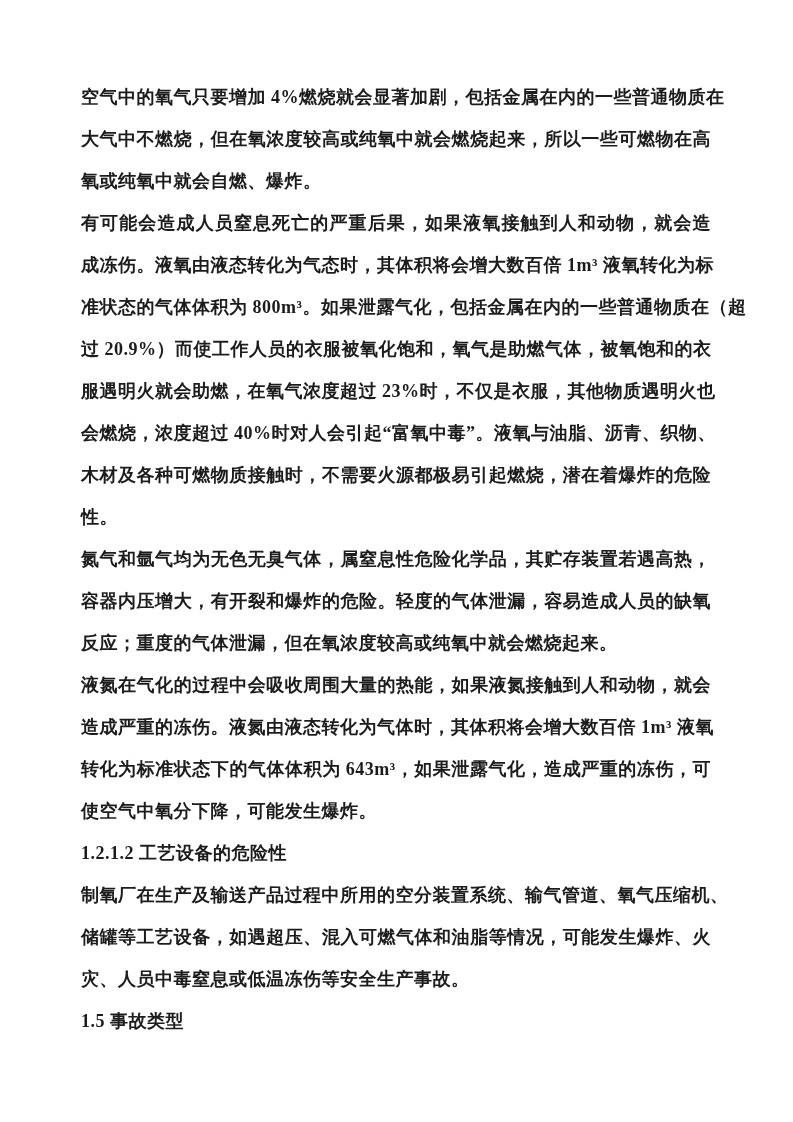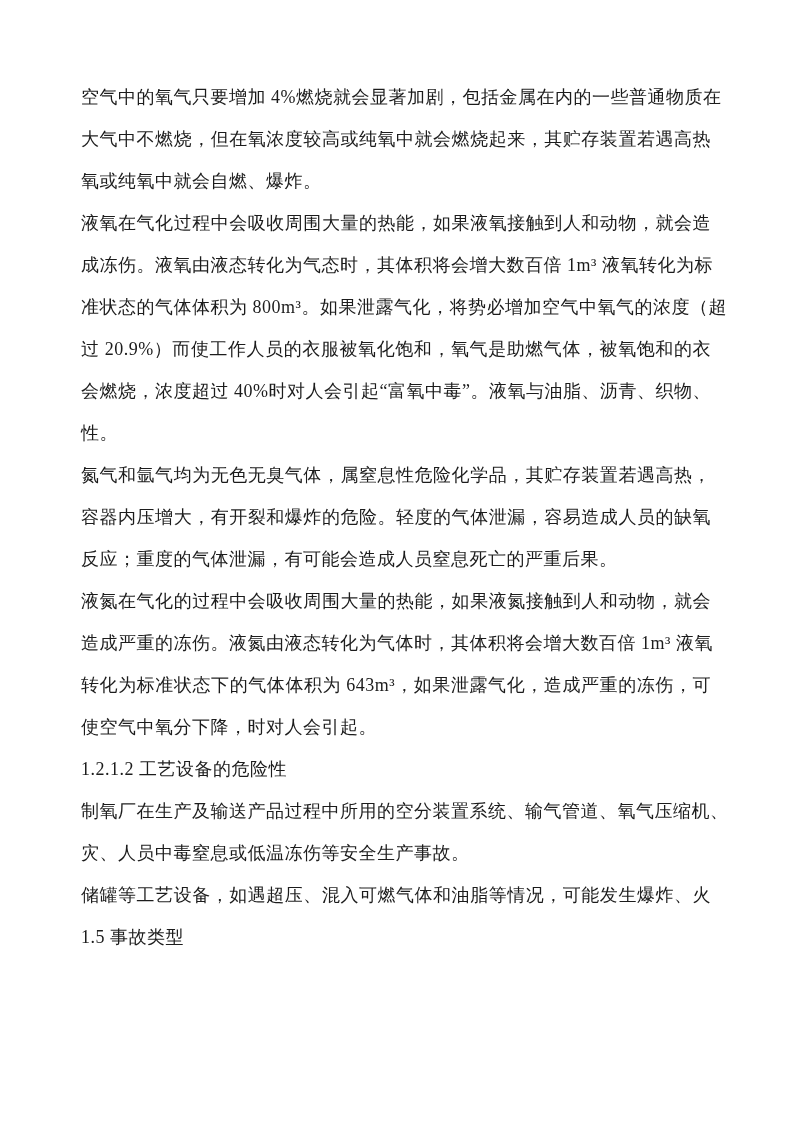--- a/index.html
+++ b/index.html
@@ -18,20 +18,21 @@
   }
   .text-flow {
     position: absolute;
     left: 81px;
     top: 76px;
     width: 630px;
   }
   .block {
     margin: 0;
     padding: 0;
+    font-weight: bold;
   }
   .line {
     height: 42px;
     line-height: 42px;
     font-size: 18px;
     white-space: nowrap;
     text-align: justify;
     text-align-last: justify;
     letter-spacing: 0.5px;
   }
@@ -45,54 +46,56 @@
   }
 </style>
 </head>
 <body>
 
 <div class="page">
   <div class="text-flow">
 
     <div class="block">
       <div class="line">空气中的氧气只要增加 4%燃烧就会显著加剧，包括金属在内的一些普通物质在</div>
-      <div class="line">大气中不燃烧，但在氧浓度较高或纯氧中就会燃烧起来，其贮存装置若遇高热</div>
+      <div class="line">大气中不燃烧，但在氧浓度较高或纯氧中就会燃烧起来，所以一些可燃物在高</div>
       <div class="line line-last">氧或纯氧中就会自燃、爆炸。</div>
     </div>
 
     <div class="block">
-      <div class="line">液氧在气化过程中会吸收周围大量的热能，如果液氧接触到人和动物，就会造</div>
+      <div class="line">有可能会造成人员窒息死亡的严重后果，如果液氧接触到人和动物，就会造</div>
       <div class="line">成冻伤。液氧由液态转化为气态时，其体积将会增大数百倍 1m³ 液氧转化为标</div>
-      <div class="line">准状态的气体体积为 800m³。如果泄露气化，将势必增加空气中氧气的浓度（超</div>
+      <div class="line">准状态的气体体积为 800m³。如果泄露气化，包括金属在内的一些普通物质在（超</div>
       <div class="line">过 20.9%）而使工作人员的衣服被氧化饱和，氧气是助燃气体，被氧饱和的衣</div>
+      <div class="line">服遇明火就会助燃，在氧气浓度超过 23%时，不仅是衣服，其他物质遇明火也</div>
       <div class="line">会燃烧，浓度超过 40%时对人会引起“富氧中毒”。液氧与油脂、沥青、织物、</div>
+      <div class="line">木材及各种可燃物质接触时，不需要火源都极易引起燃烧，潜在着爆炸的危险</div>
       <div class="line line-last">性。</div>
     </div>
 
     <div class="block">
       <div class="line">氮气和氩气均为无色无臭气体，属窒息性危险化学品，其贮存装置若遇高热，</div>
       <div class="line">容器内压增大，有开裂和爆炸的危险。轻度的气体泄漏，容易造成人员的缺氧</div>
-      <div class="line line-last">反应；重度的气体泄漏，有可能会造成人员窒息死亡的严重后果。</div>
+      <div class="line line-last">反应；重度的气体泄漏，但在氧浓度较高或纯氧中就会燃烧起来。</div>
     </div>
 
     <div class="block">
       <div class="line">液氮在气化的过程中会吸收周围大量的热能，如果液氮接触到人和动物，就会</div>
       <div class="line">造成严重的冻伤。液氮由液态转化为气体时，其体积将会增大数百倍 1m³ 液氧</div>
       <div class="line">转化为标准状态下的气体体积为 643m³，如果泄露气化，造成严重的冻伤，可</div>
-      <div class="line line-last">使空气中氧分下降，时对人会引起。</div>
+      <div class="line line-last">使空气中氧分下降，可能发生爆炸。</div>
     </div>
 
     <div class="block heading">
       <div class="line line-last">1.2.1.2 工艺设备的危险性</div>
     </div>
 
     <div class="block">
       <div class="line">制氧厂在生产及输送产品过程中所用的空分装置系统、输气管道、氧气压缩机、</div>
+      <div class="line">储罐等工艺设备，如遇超压、混入可燃气体和油脂等情况，可能发生爆炸、火</div>
       <div class="line line-last">灾、人员中毒窒息或低温冻伤等安全生产事故。</div>
-      <div class="line">储罐等工艺设备，如遇超压、混入可燃气体和油脂等情况，可能发生爆炸、火</div>
     </div>
 
     <div class="block heading">
       <div class="line line-last">1.5 事故类型</div>
     </div>
 
   </div>
 </div>
 
 </body></html>

